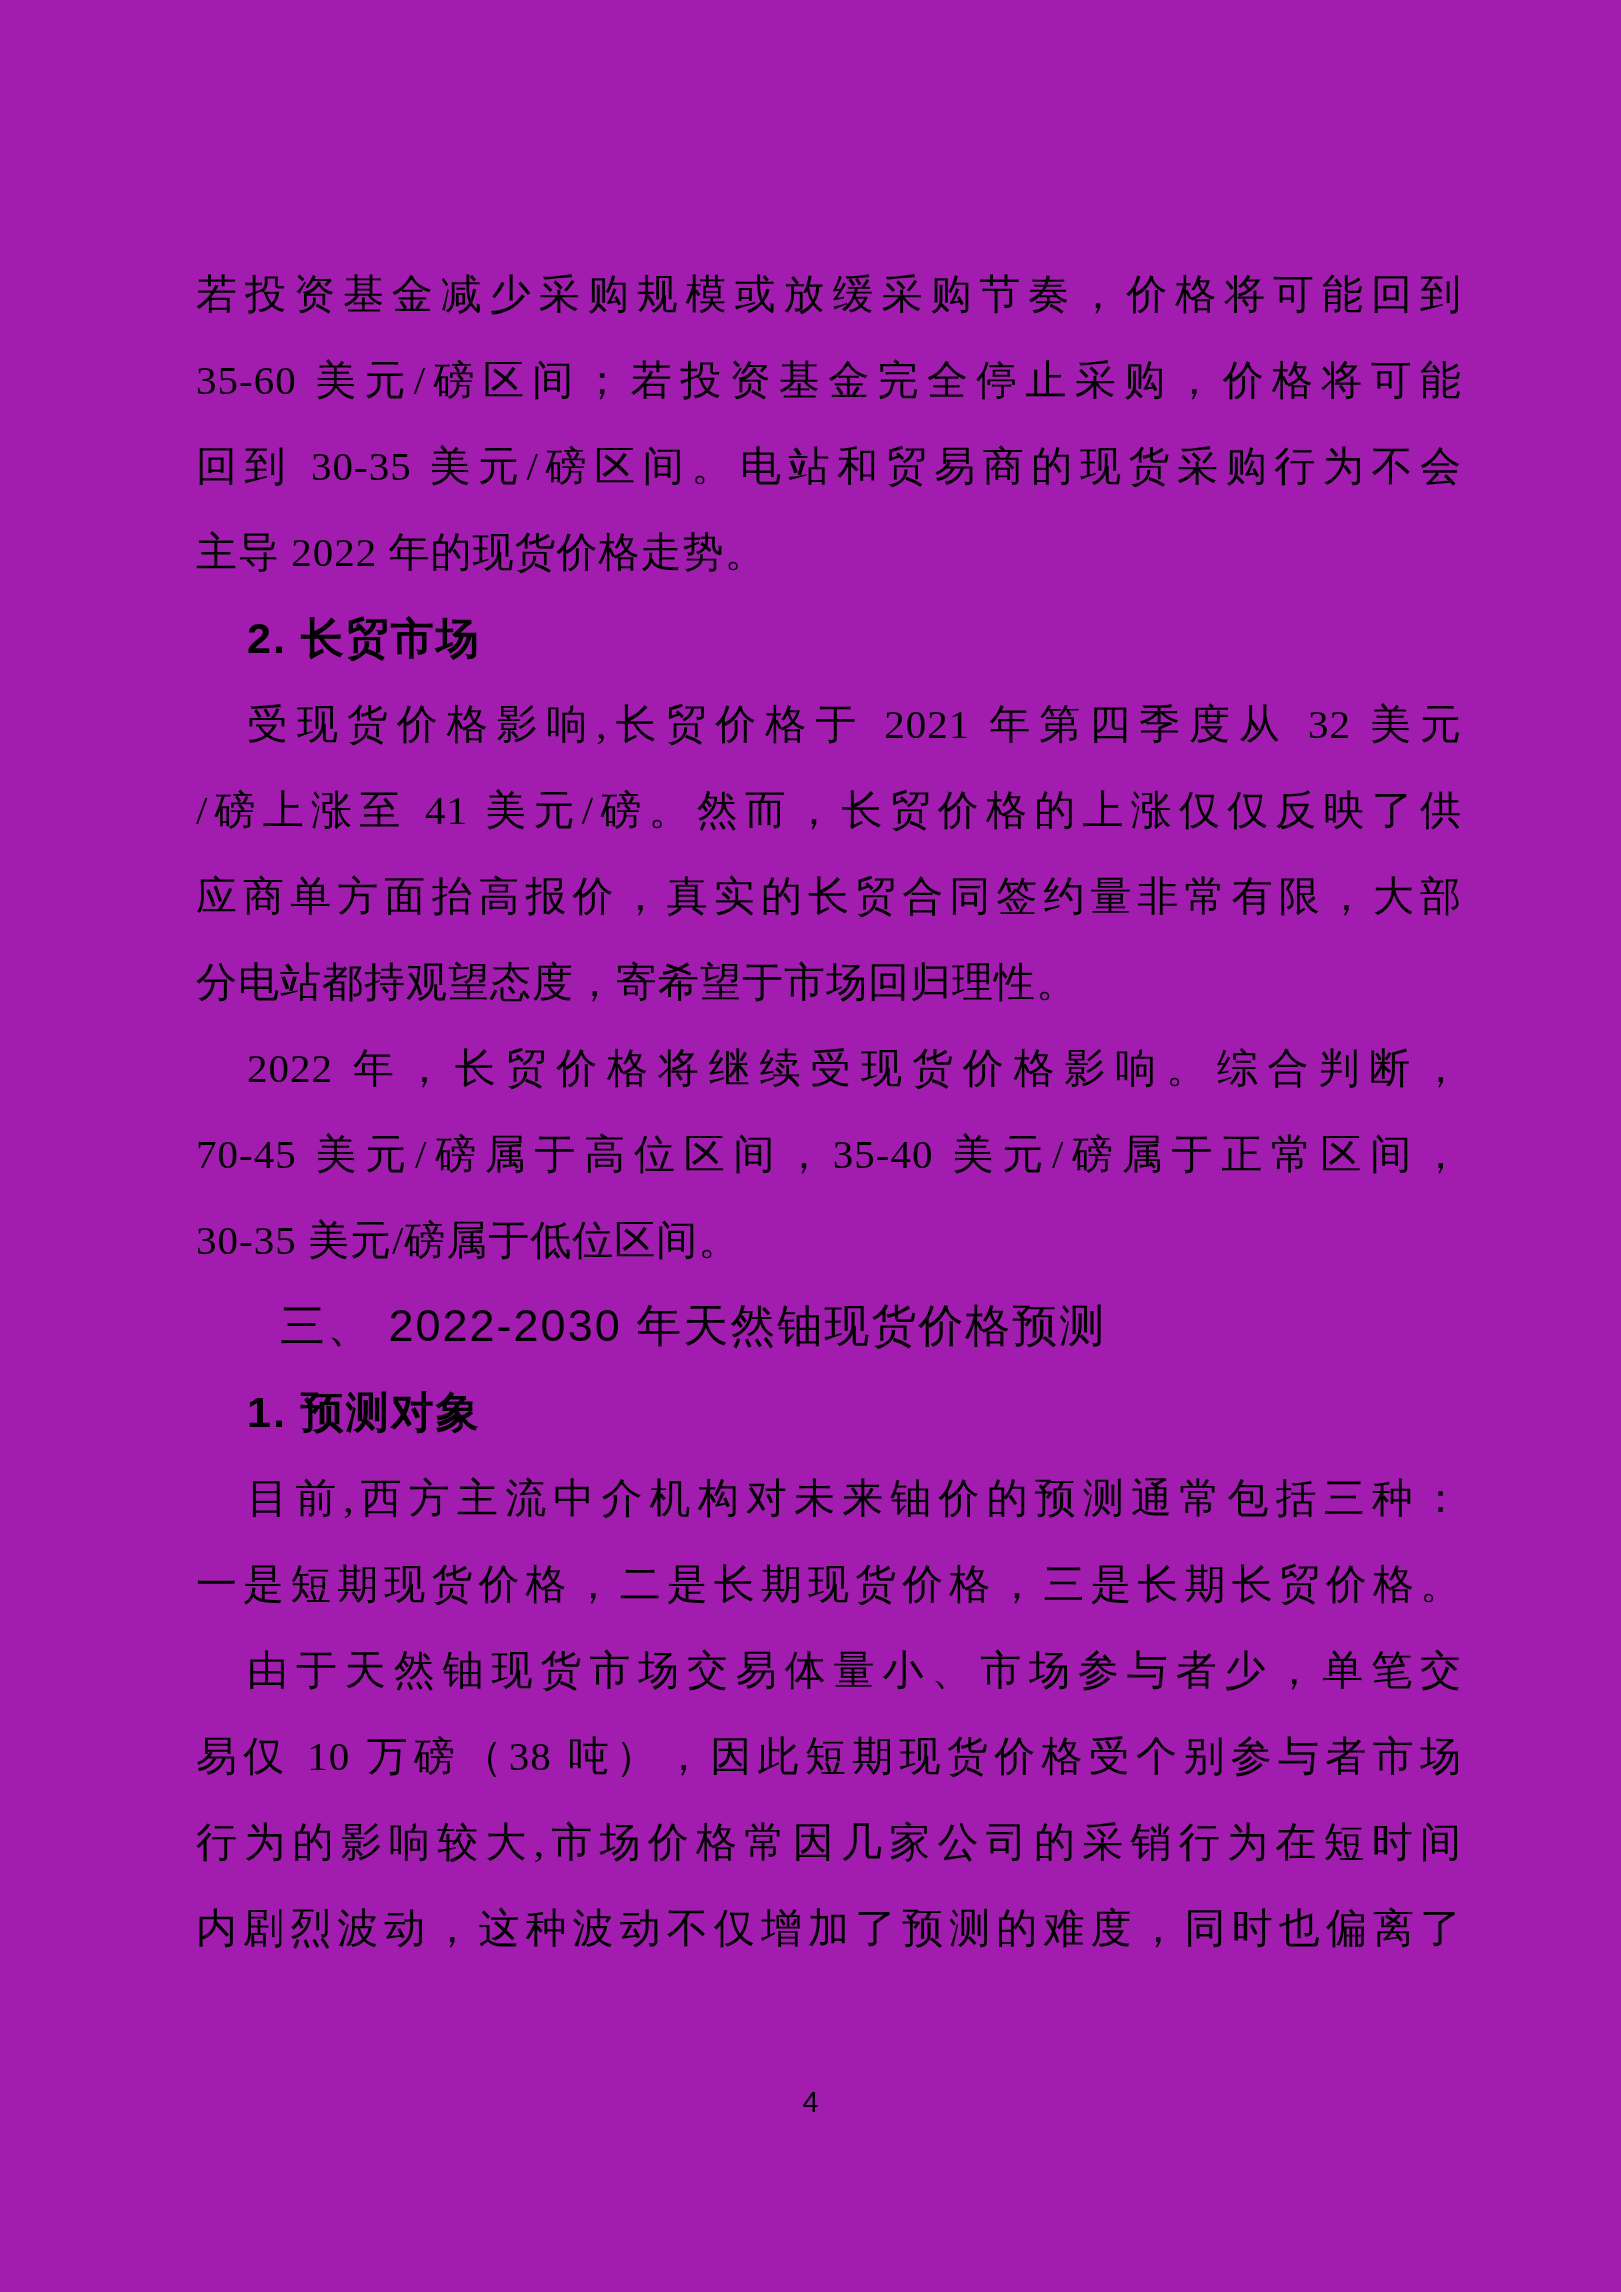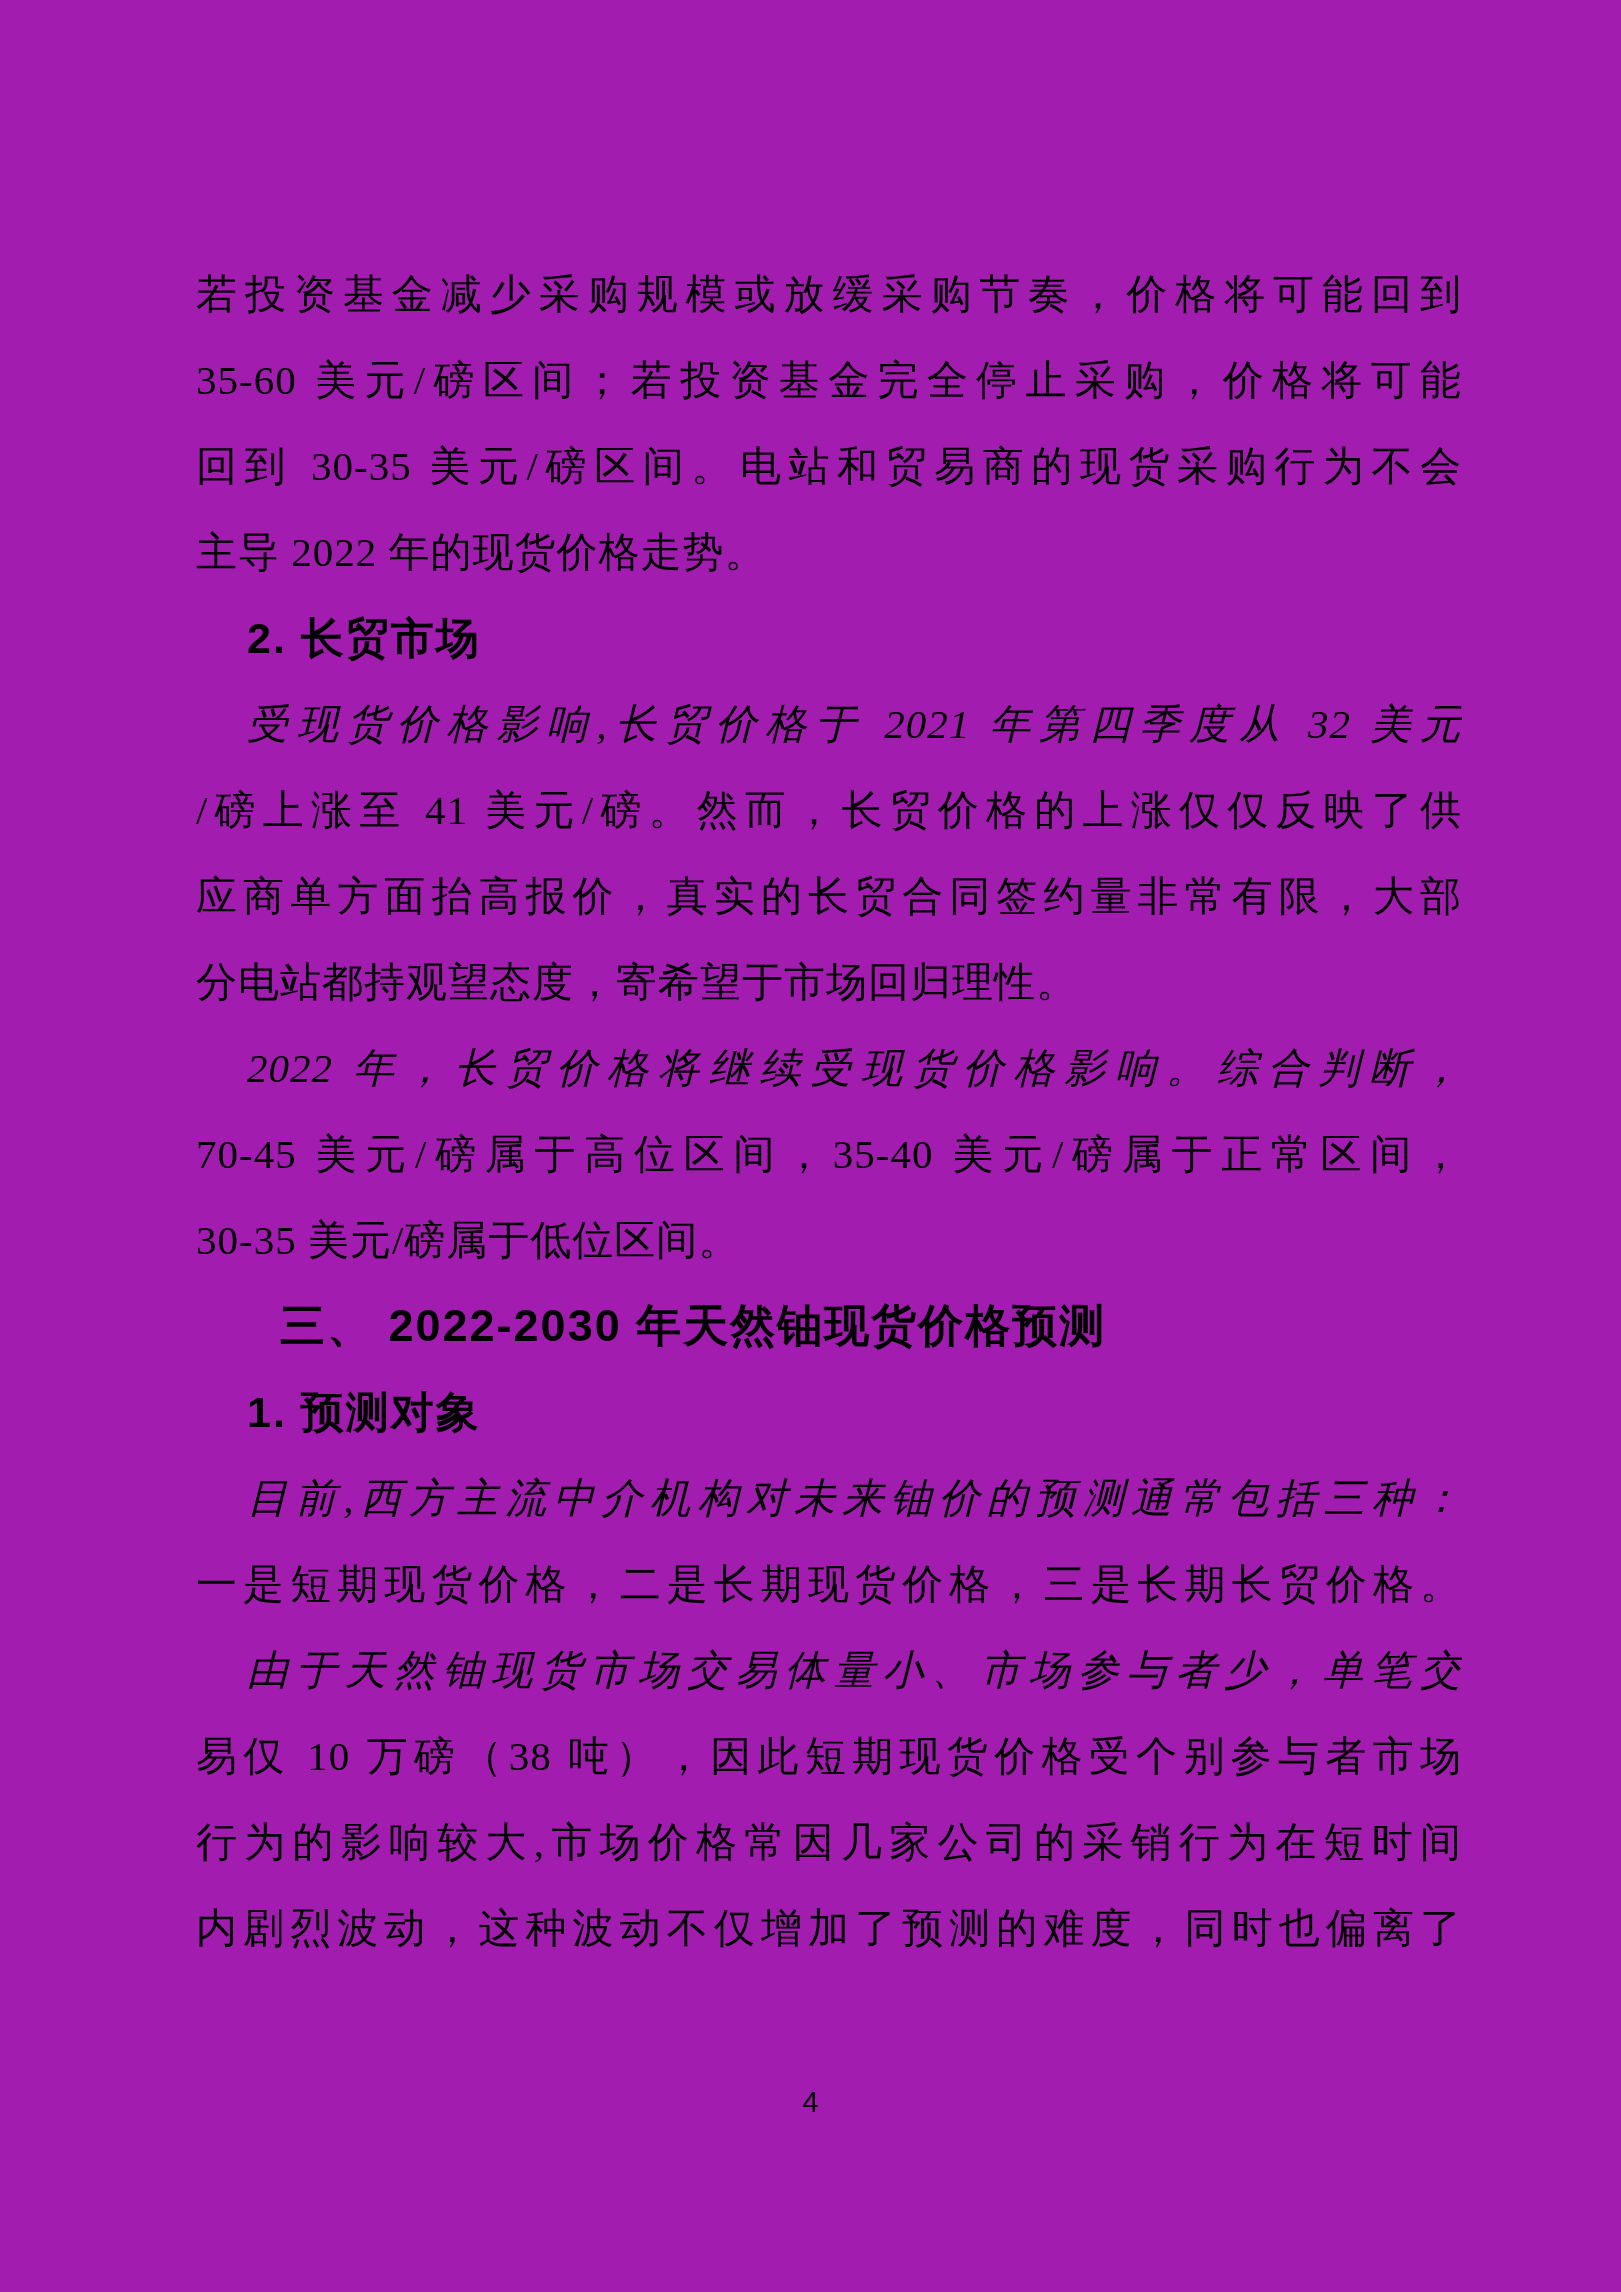--- a/index.html
+++ b/index.html
@@ -33,32 +33,31 @@
     letter-spacing: 1px;
     text-align: left;
   }
   .j {
     white-space: normal;
     text-align: justify;
     text-align-last: justify;
   }
   .ind {
     text-indent: 51px;
-    font-style: italic;
   }
   .h2 {
     font-family: "Liberation Sans", "DejaVu Sans", sans-serif;
     font-weight: bold;
     font-size: 43px;
     text-indent: 51px;
     letter-spacing: 2px;
   }
   .h1 {
     font-family: "Liberation Sans", "DejaVu Sans", sans-serif;
-    font-weight: bold;
+    font-weight: normal;
     font-size: 45px;
     text-indent: 84px;
     letter-spacing: 2px;
   }
   .page-number {
     position: absolute;
     top: 2086px;
     left: 0;
     width: 100%;
     text-align: center;

